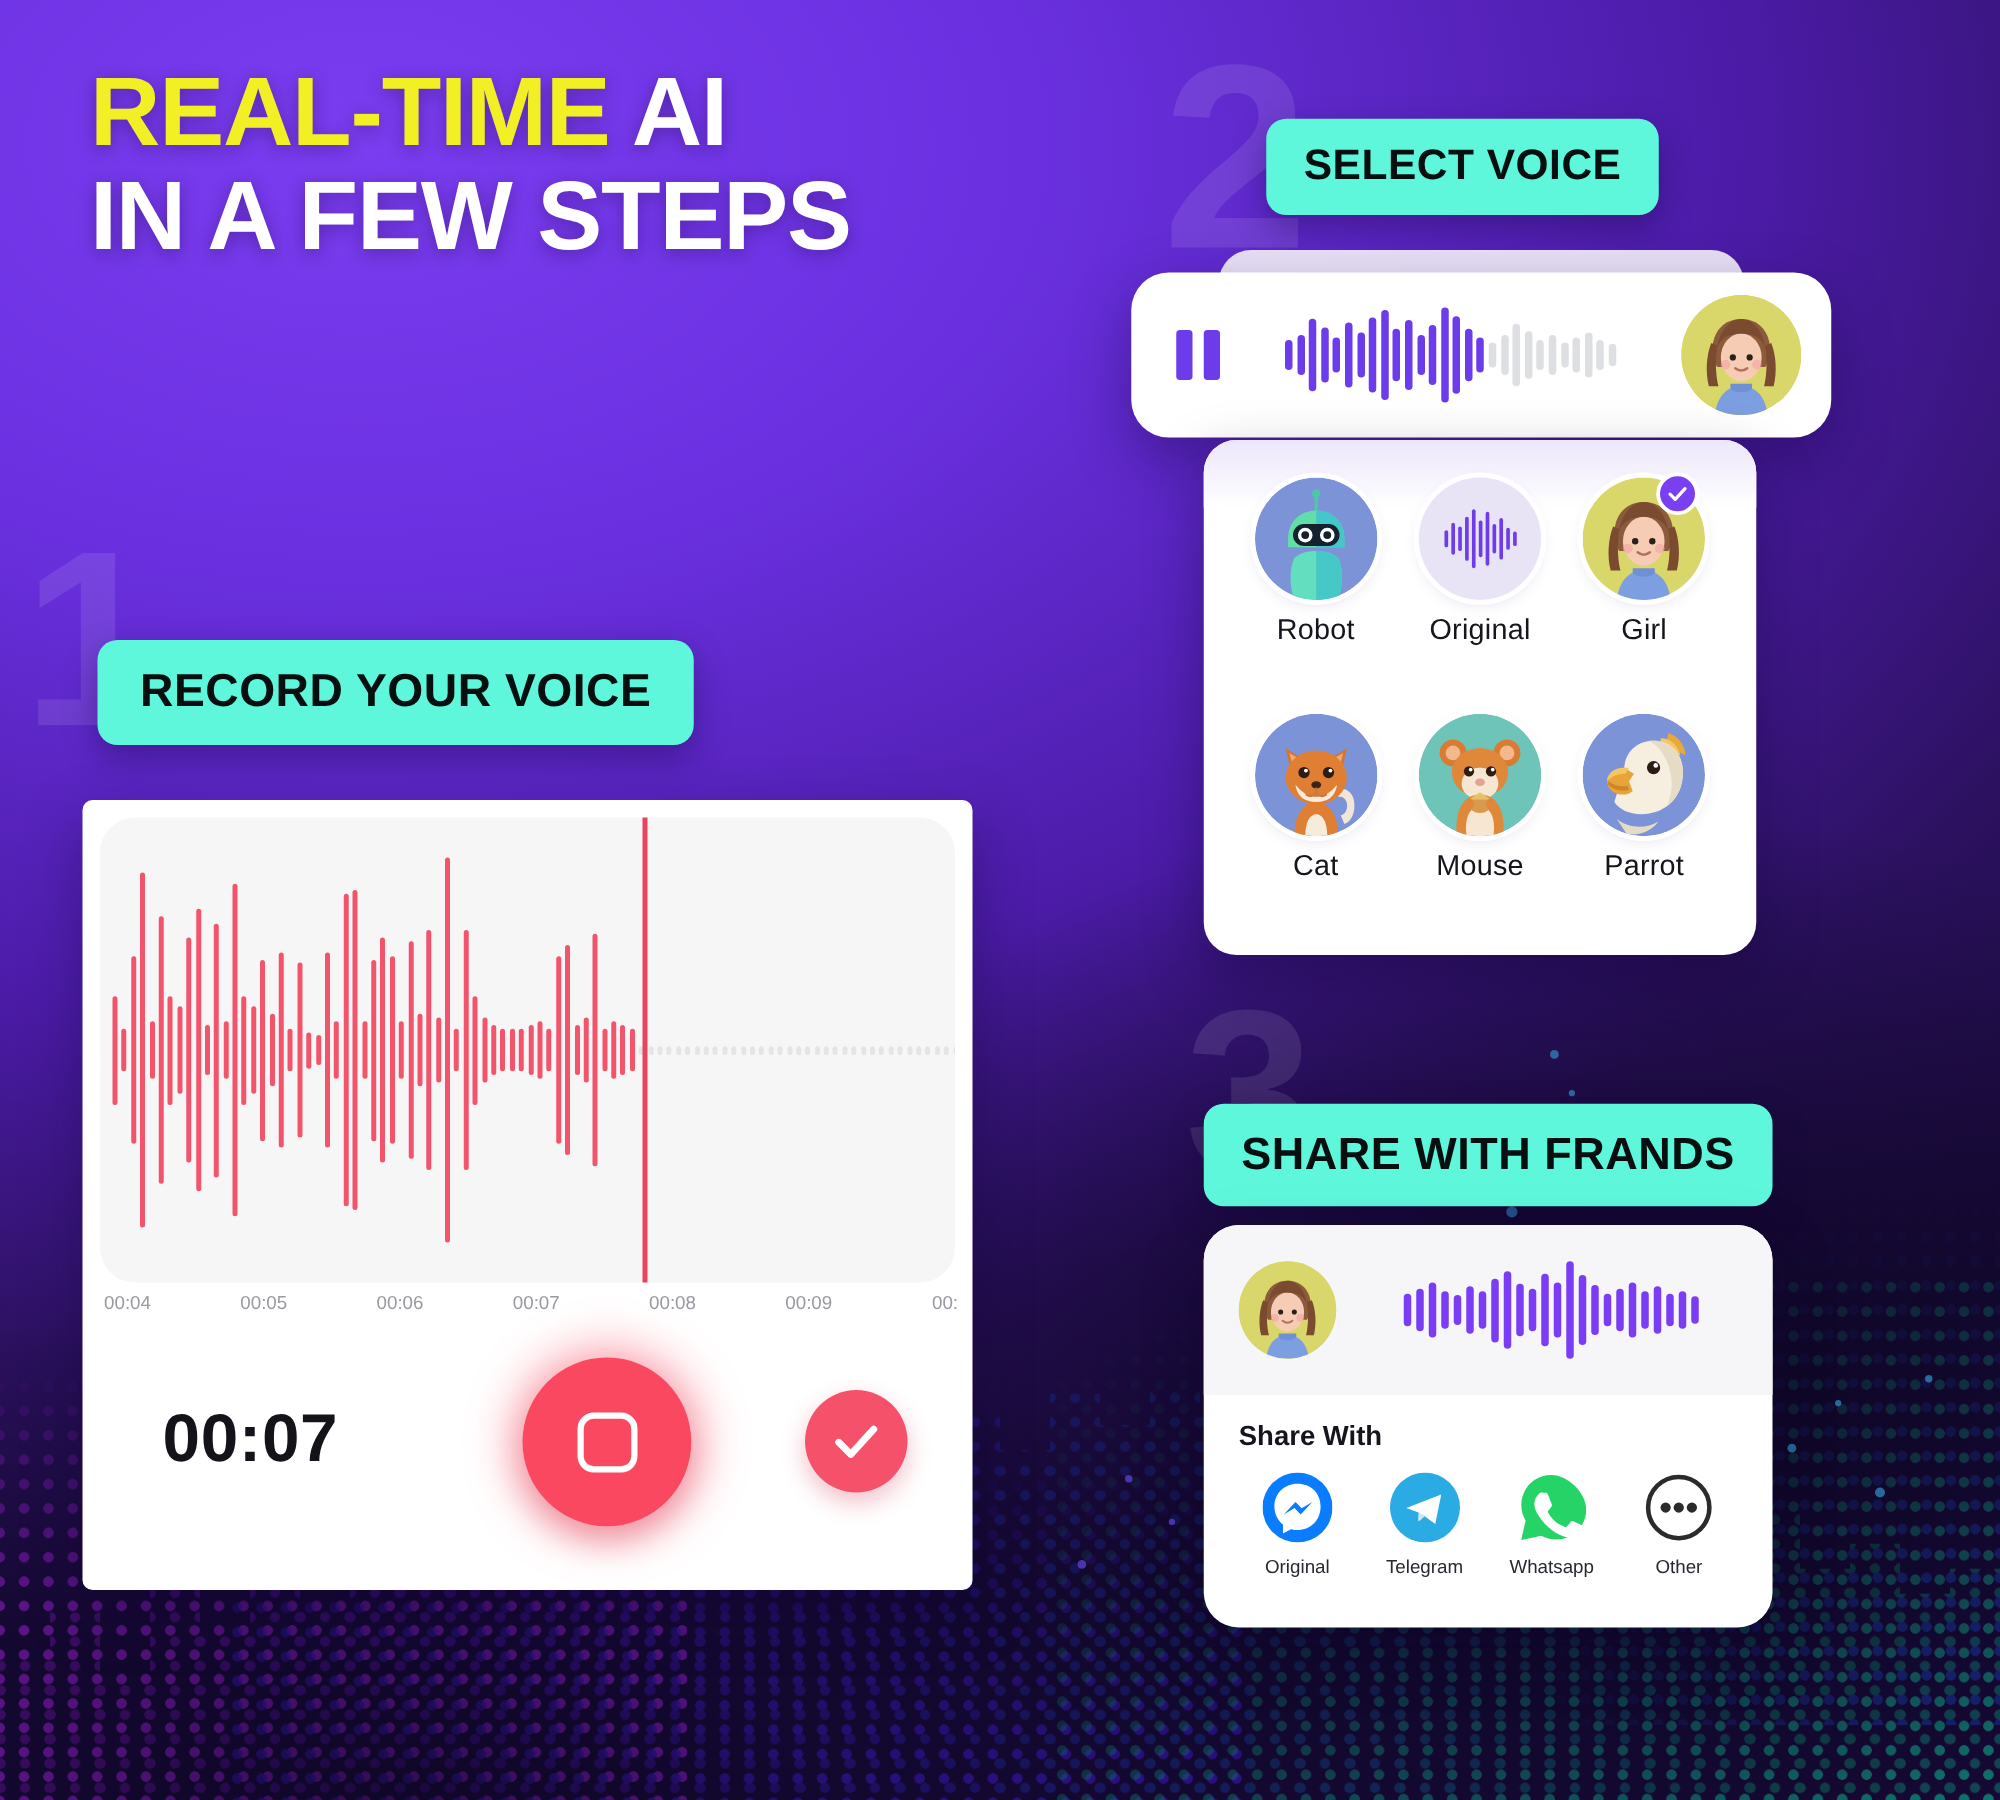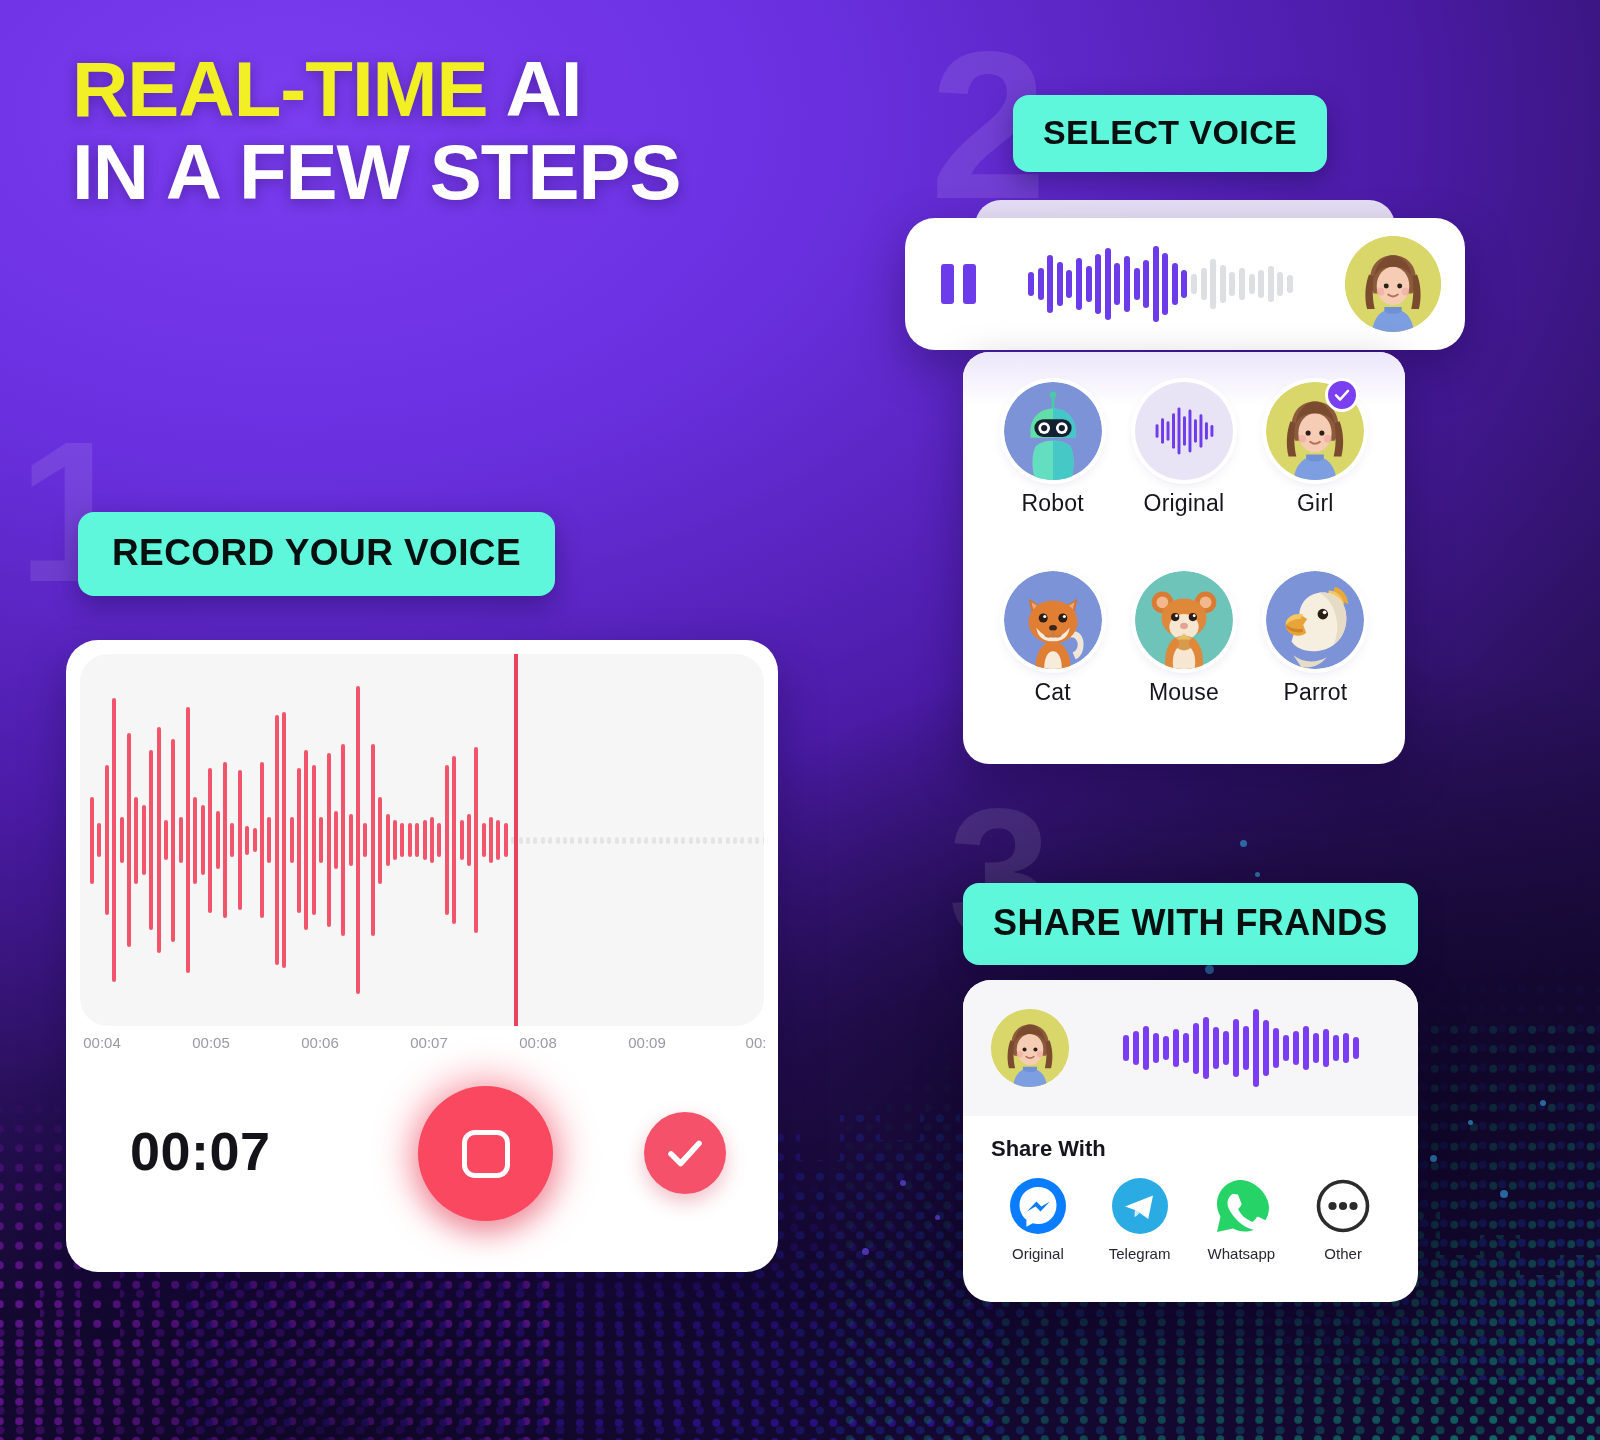--- a/index.html
+++ b/index.html
@@ -113,21 +113,21 @@
     box-shadow:0 10px 26px rgba(16,4,48,.35);
   }
   #pill-record { left:78px; top:512px; }
   #pill-select { left:1013px; top:95px; font-size:34px; padding:18px 30px 20px; }
   #pill-share  { left:963px; top:883px; font-size:36px; padding:19px 30px 21px; }
 
   
   .card { position:absolute; background:#fff; border-radius:34px; box-shadow:0 18px 46px rgba(14,3,45,.34); }
 
   
-  #recorder { left:66px; top:640px; width:712px; height:632px; border-radius:32px; }
+  #recorder { left:66px; top:640px; width:712px; height:632px; border-radius:8px; }
   .rec-wave-area {
     position:absolute; left:14px; top:14px; right:14px; height:372px;
     background:#f6f6f7; border-radius:28px;
     overflow:hidden;
   }
   .wave-rows { position:absolute; inset:0; display:flex; align-items:center; padding:0 10px; }
   .wbar { width:4px; border-radius:2px; background:#f2546b; margin-right:3.4px; flex:0 0 auto; }
   .wbar.dim { background:#e3e4e6; }
   .playhead { position:absolute; top:-14px; bottom:-14px; width:4px; background:#e8445f; border-radius:2px; }
 

